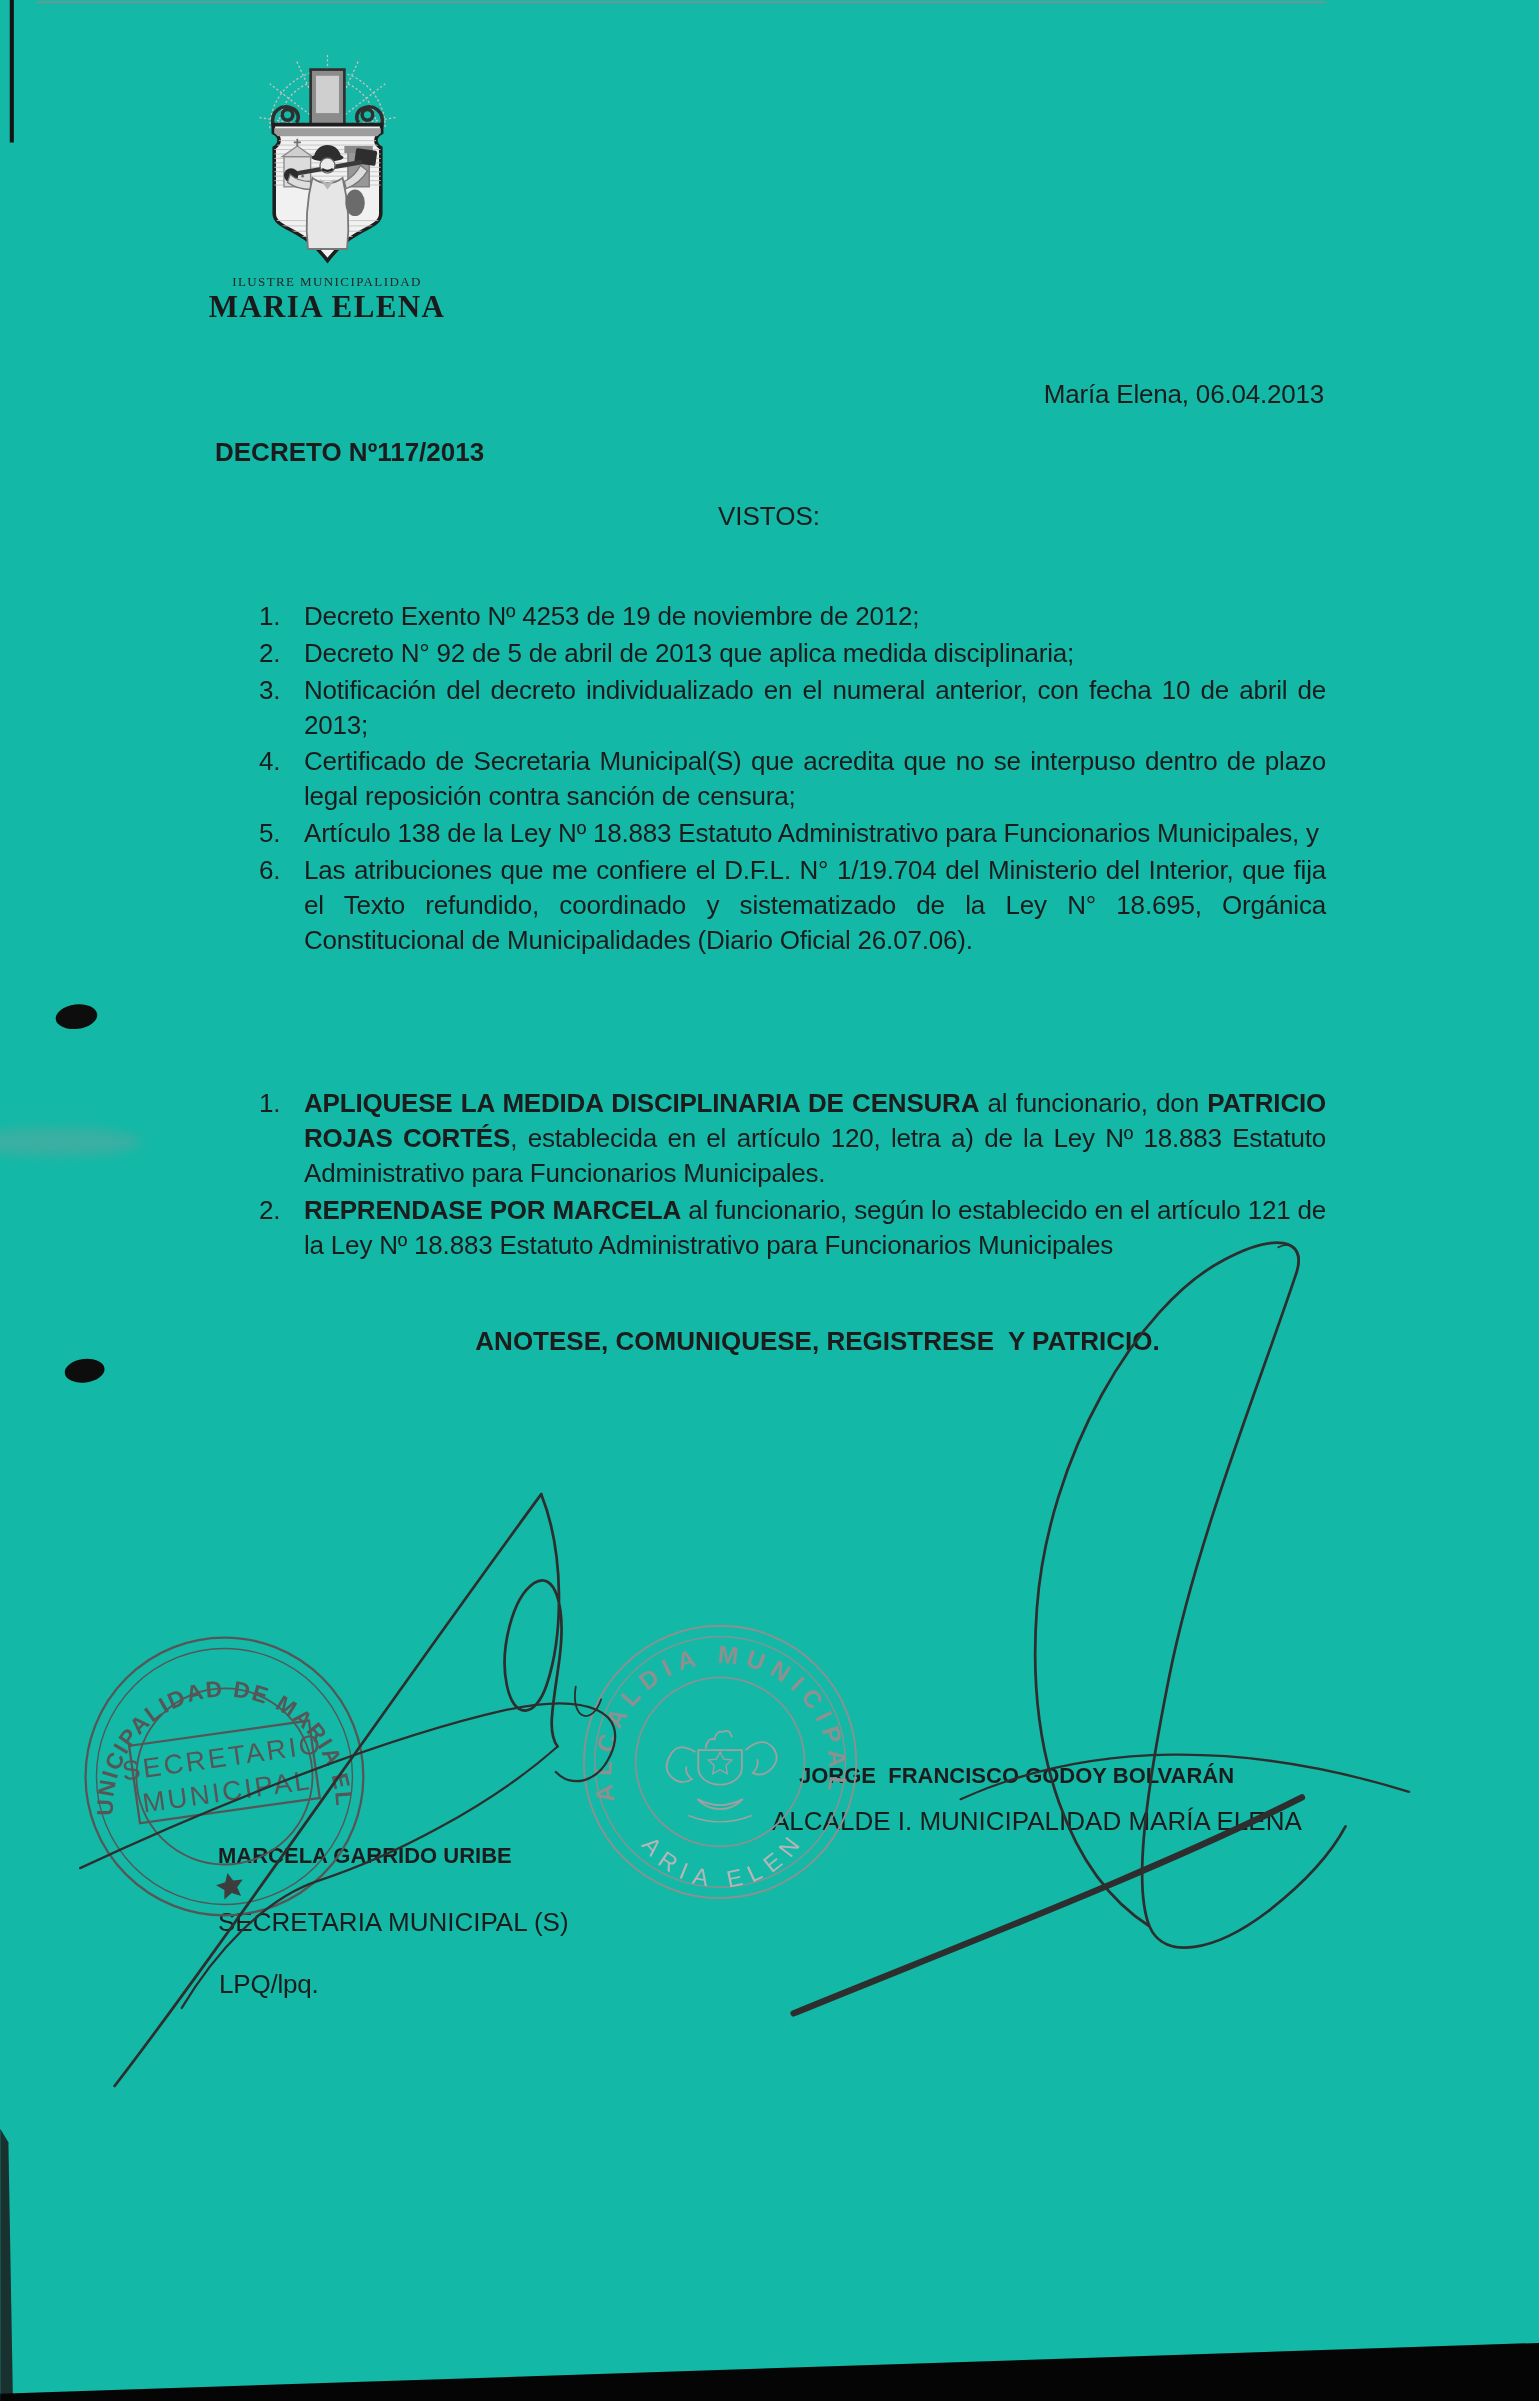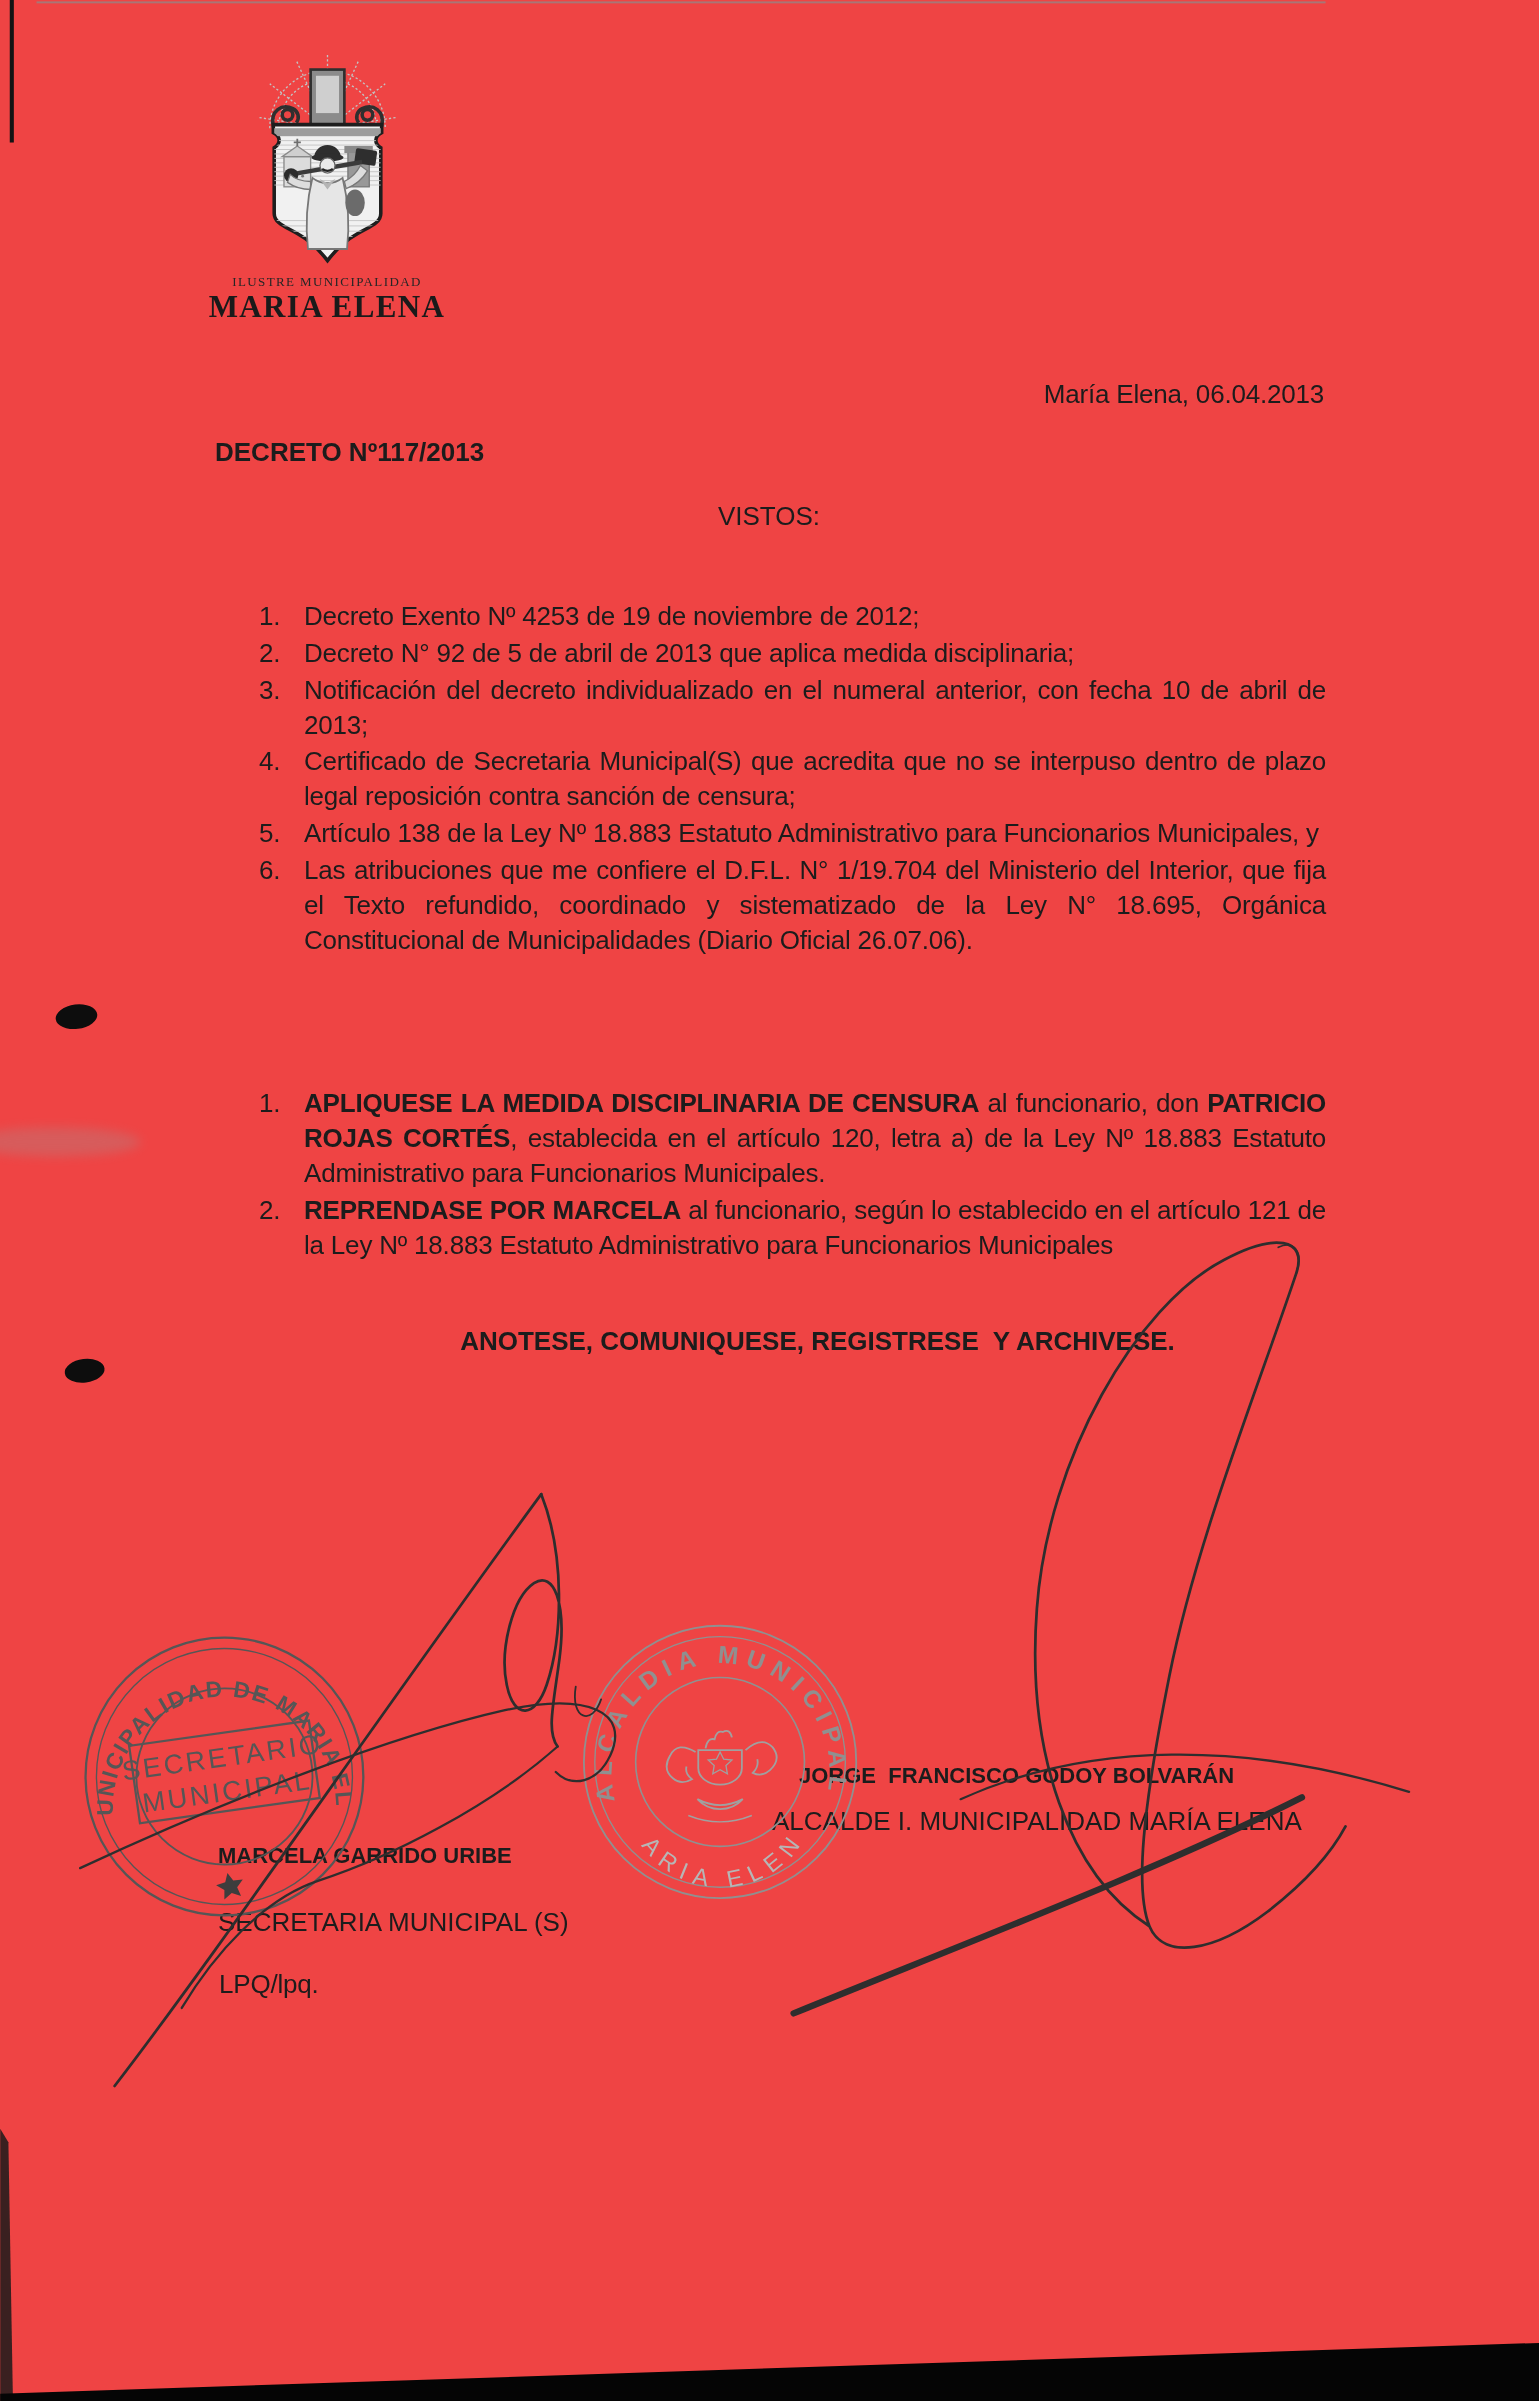--- a/index.html
+++ b/index.html
@@ -3,21 +3,21 @@
 <meta charset="utf-8">
 <style>
   :root{
     --ink:#1c1c1c;
     --sig-ink:#2e2e2e;
     --stamp-left:#565656;
     --stamp-right:#909090;
   }
   html,body{margin:0;padding:0;background:#e8e8e8;}
   .page{
-    position:relative;width:1540px;height:2401px;background:#ef4444;
+    position:relative;width:1540px;height:2401px;background:#14b8a6;
     overflow:hidden;font-family:"Liberation Sans",sans-serif;color:var(--ink);
   }
   .abs{position:absolute;}
   .body-text{font-size:26px;line-height:35px;letter-spacing:-0.2px;}
   
   .logo-wrap{left:252px;top:45px;width:151px;height:225px;}
   .org-small{left:209px;top:274px;width:236px;text-align:center;
     font-family:"Liberation Serif",serif;font-size:13px;letter-spacing:1.4px;color:#262626;}
   .org-name{left:171px;top:289px;width:312px;text-align:center;
     font-family:"Liberation Serif",serif;font-size:31px;font-weight:bold;letter-spacing:1.4px;color:#1a1a1a;}
@@ -151,21 +151,21 @@
       <div class="li">
         <div class="num">1.</div>
         <div class="txt"><b>APLIQUESE LA MEDIDA DISCIPLINARIA DE CENSURA</b><span> al funcionario, don </span><b>PATRICIO ROJAS CORTÉS</b><span>, establecida en el artículo 120, letra a) de la Ley Nº 18.883 Estatuto Administrativo para Funcionarios Municipales.</span></div>
       </div>
       <div class="li">
         <div class="num">2.</div>
         <div class="txt"><b>REPRENDASE POR MARCELA</b><span> al funcionario, según lo establecido en el artículo 121 de la Ley Nº 18.883 Estatuto Administrativo para Funcionarios Municipales</span></div>
       </div>
     </div>
 
-  <div class="abs closing-line">ANOTESE, COMUNIQUESE, REGISTRESE  Y ARCHIVESE.</div>
+  <div class="abs closing-line">ANOTESE, COMUNIQUESE, REGISTRESE  Y PATRICIO.</div>
 
   <div class="abs sig-name sig-name-left">MARCELA GARRIDO URIBE</div>
   <div class="abs sig-title sig-title-left">SECRETARIA MUNICIPAL (S)</div>
   <div class="abs sig-name sig-name-right">JORGE  FRANCISCO GODOY BOLVARÁN</div>
   <div class="abs sig-title sig-title-right">ALCALDE I. MUNICIPALIDAD MARÍA ELENA</div>
 
   <div class="abs body-text initials">LPQ/lpq.</div>
 
   <svg class="abs overlay" viewBox="0 0 1696 2645">
     <defs>

